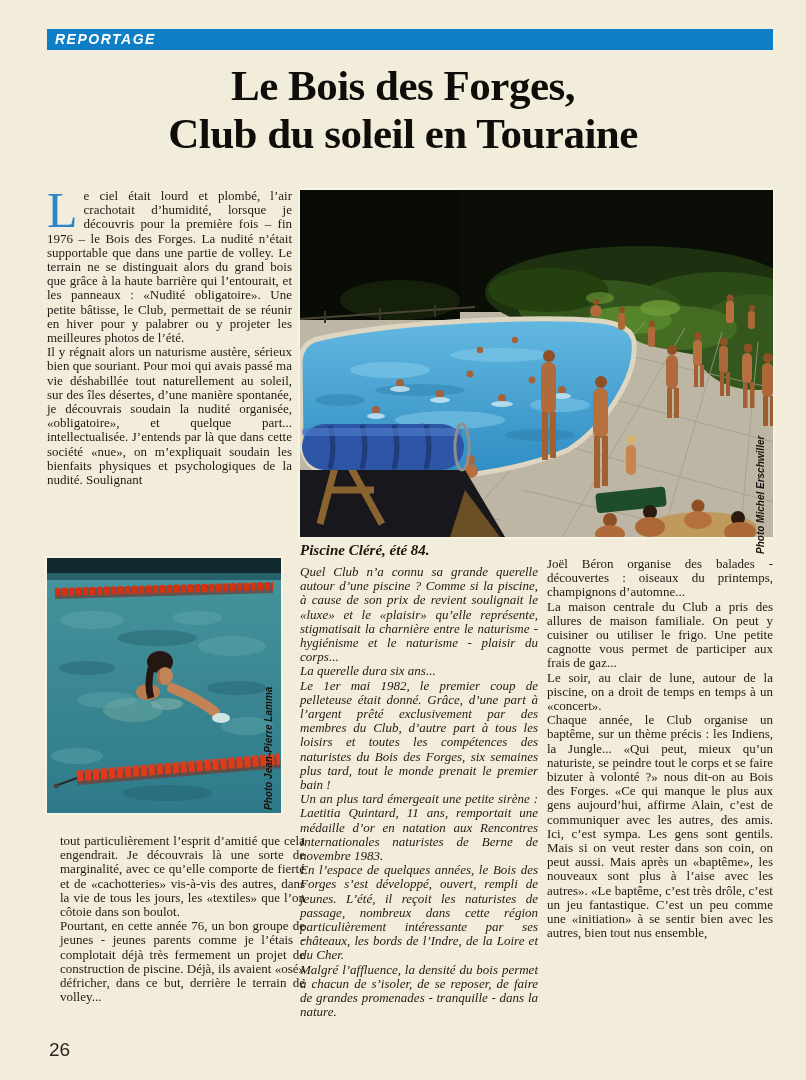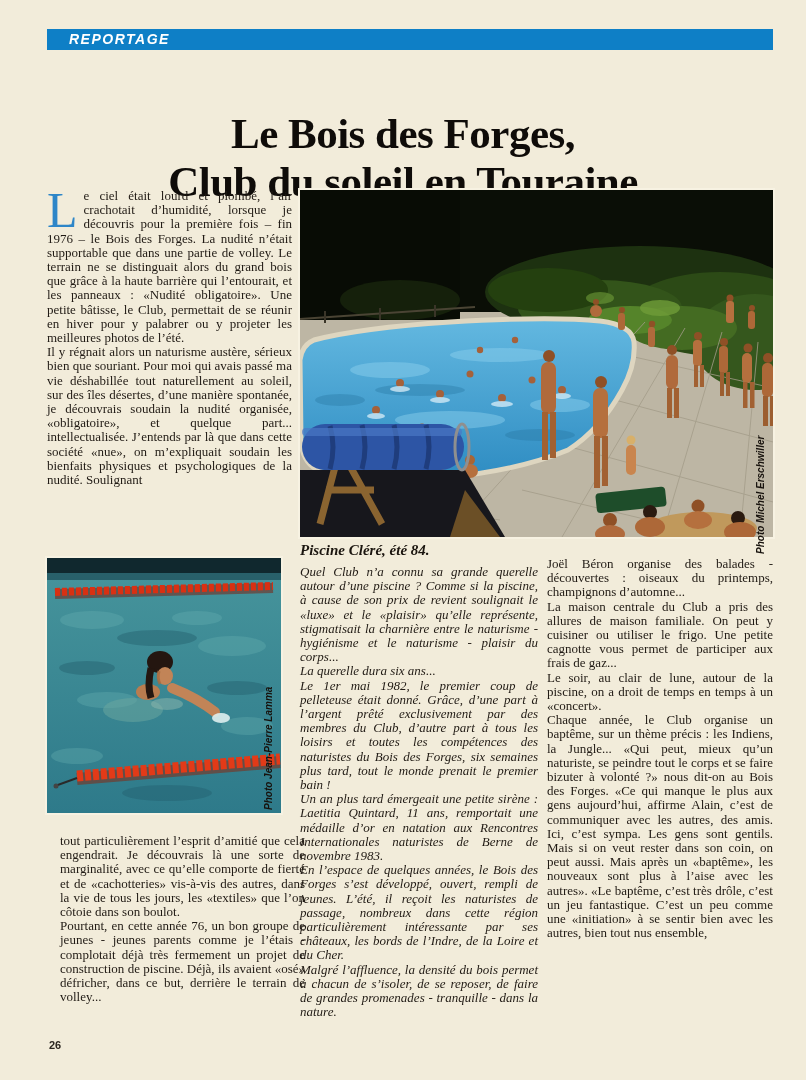--- a/index.html
+++ b/index.html
@@ -5,21 +5,21 @@
   html,body{margin:0;padding:0;}
   body{background:#f2ecda;}
   .page{
     position:relative;width:806px;height:1080px;margin:0 auto;
     background:#f2ecda;overflow:hidden;
     font-family:"Liberation Serif","DejaVu Serif",serif;color:#1d1712;
   }
   
   .kicker{position:absolute;left:47px;top:29px;width:726px;height:21px;}
   .kicker-label{
-    display:block;height:21px;line-height:21px;padding-left:22px;
+    display:block;height:21px;line-height:21px;padding-left:8px;
     font-family:"Liberation Sans","DejaVu Sans",sans-serif;
     font-weight:bold;font-style:italic;font-size:14px;letter-spacing:1.5px;color:#ffffff;
   }
   
   .headline{
     position:absolute;left:40px;top:62px;width:726px;text-align:center;
     font-weight:bold;font-size:43px;line-height:48px;letter-spacing:-0.5px;color:#0f0c09;
   }
   
   .col{position:absolute;text-align:justify;font-size:13px;line-height:14.2px;color:#201a14;}
@@ -45,34 +45,34 @@
   .caption-left{left:47px;top:817px;width:245px;}
   .credit{
     position:absolute;font-family:"Liberation Sans","DejaVu Sans",sans-serif;
     font-style:italic;font-weight:bold;font-size:10px;color:#17120d;
     writing-mode:vertical-rl;transform:rotate(180deg);white-space:nowrap;
   }
   .credit-main{left:755px;top:384px;height:170px;}
   .credit-left{left:263px;top:640px;height:170px;}
   .page-num{
     position:absolute;left:49px;top:1039px;
-    font-family:"Liberation Sans","DejaVu Sans",sans-serif;font-size:11px;color:#2b2620;font-weight:bold;
+    font-family:"Liberation Sans","DejaVu Sans",sans-serif;font-size:19px;color:#2b2620;
   }
 </style>
 </head>
 <body>
 
 <div class="page">
 
   <div class="kicker" style="background-color: rgb(14, 127, 198);">
     <span class="kicker-label">REPORTAGE</span>
   </div>
 
   <h1 class="headline" style="margin:0;">
-    <span style="display:block;margin-top:48px;">Le Bois des Forges,</span>
+    <span style="display:block;">Le Bois des Forges,</span>
     <span style="display:block;">Club du soleil en Touraine</span>
   </h1>
 
   <div class="col col-left-top">
     <p>
       <span class="dropcap" style="color: rgb(46, 134, 200);">L</span><span>e ciel était lourd et plombé, l’air crachotait d’humidité, lorsque je découvris pour la première fois – fin 1976 – le Bois des Forges. La nudité n’était supportable que dans une partie de volley. Le terrain ne se distinguait alors du grand bois que grâce à la haute barrière qui l’entourait, et les panneaux : «Nudité obligatoire». Une petite bâtisse, le Club, permettait de se réunir en hiver pour y palabrer ou y projeter les meilleures photos de l’été.</span>
     </p>
     <p><span>Il y régnait alors un naturisme austère, sérieux bien que souriant. Pour moi qui avais passé ma vie déshabillée tout naturellement au soleil, sur des îles désertes, d’une manière spontanée, je découvrais soudain la nudité organisée, «obligatoire», et quelque part... intellectualisée. J’entends par là que dans cette société «nue», on m’expliquait soudain les bienfaits physiques et psychologiques de la nudité. Soulignant</span></p>
   </div>
 

